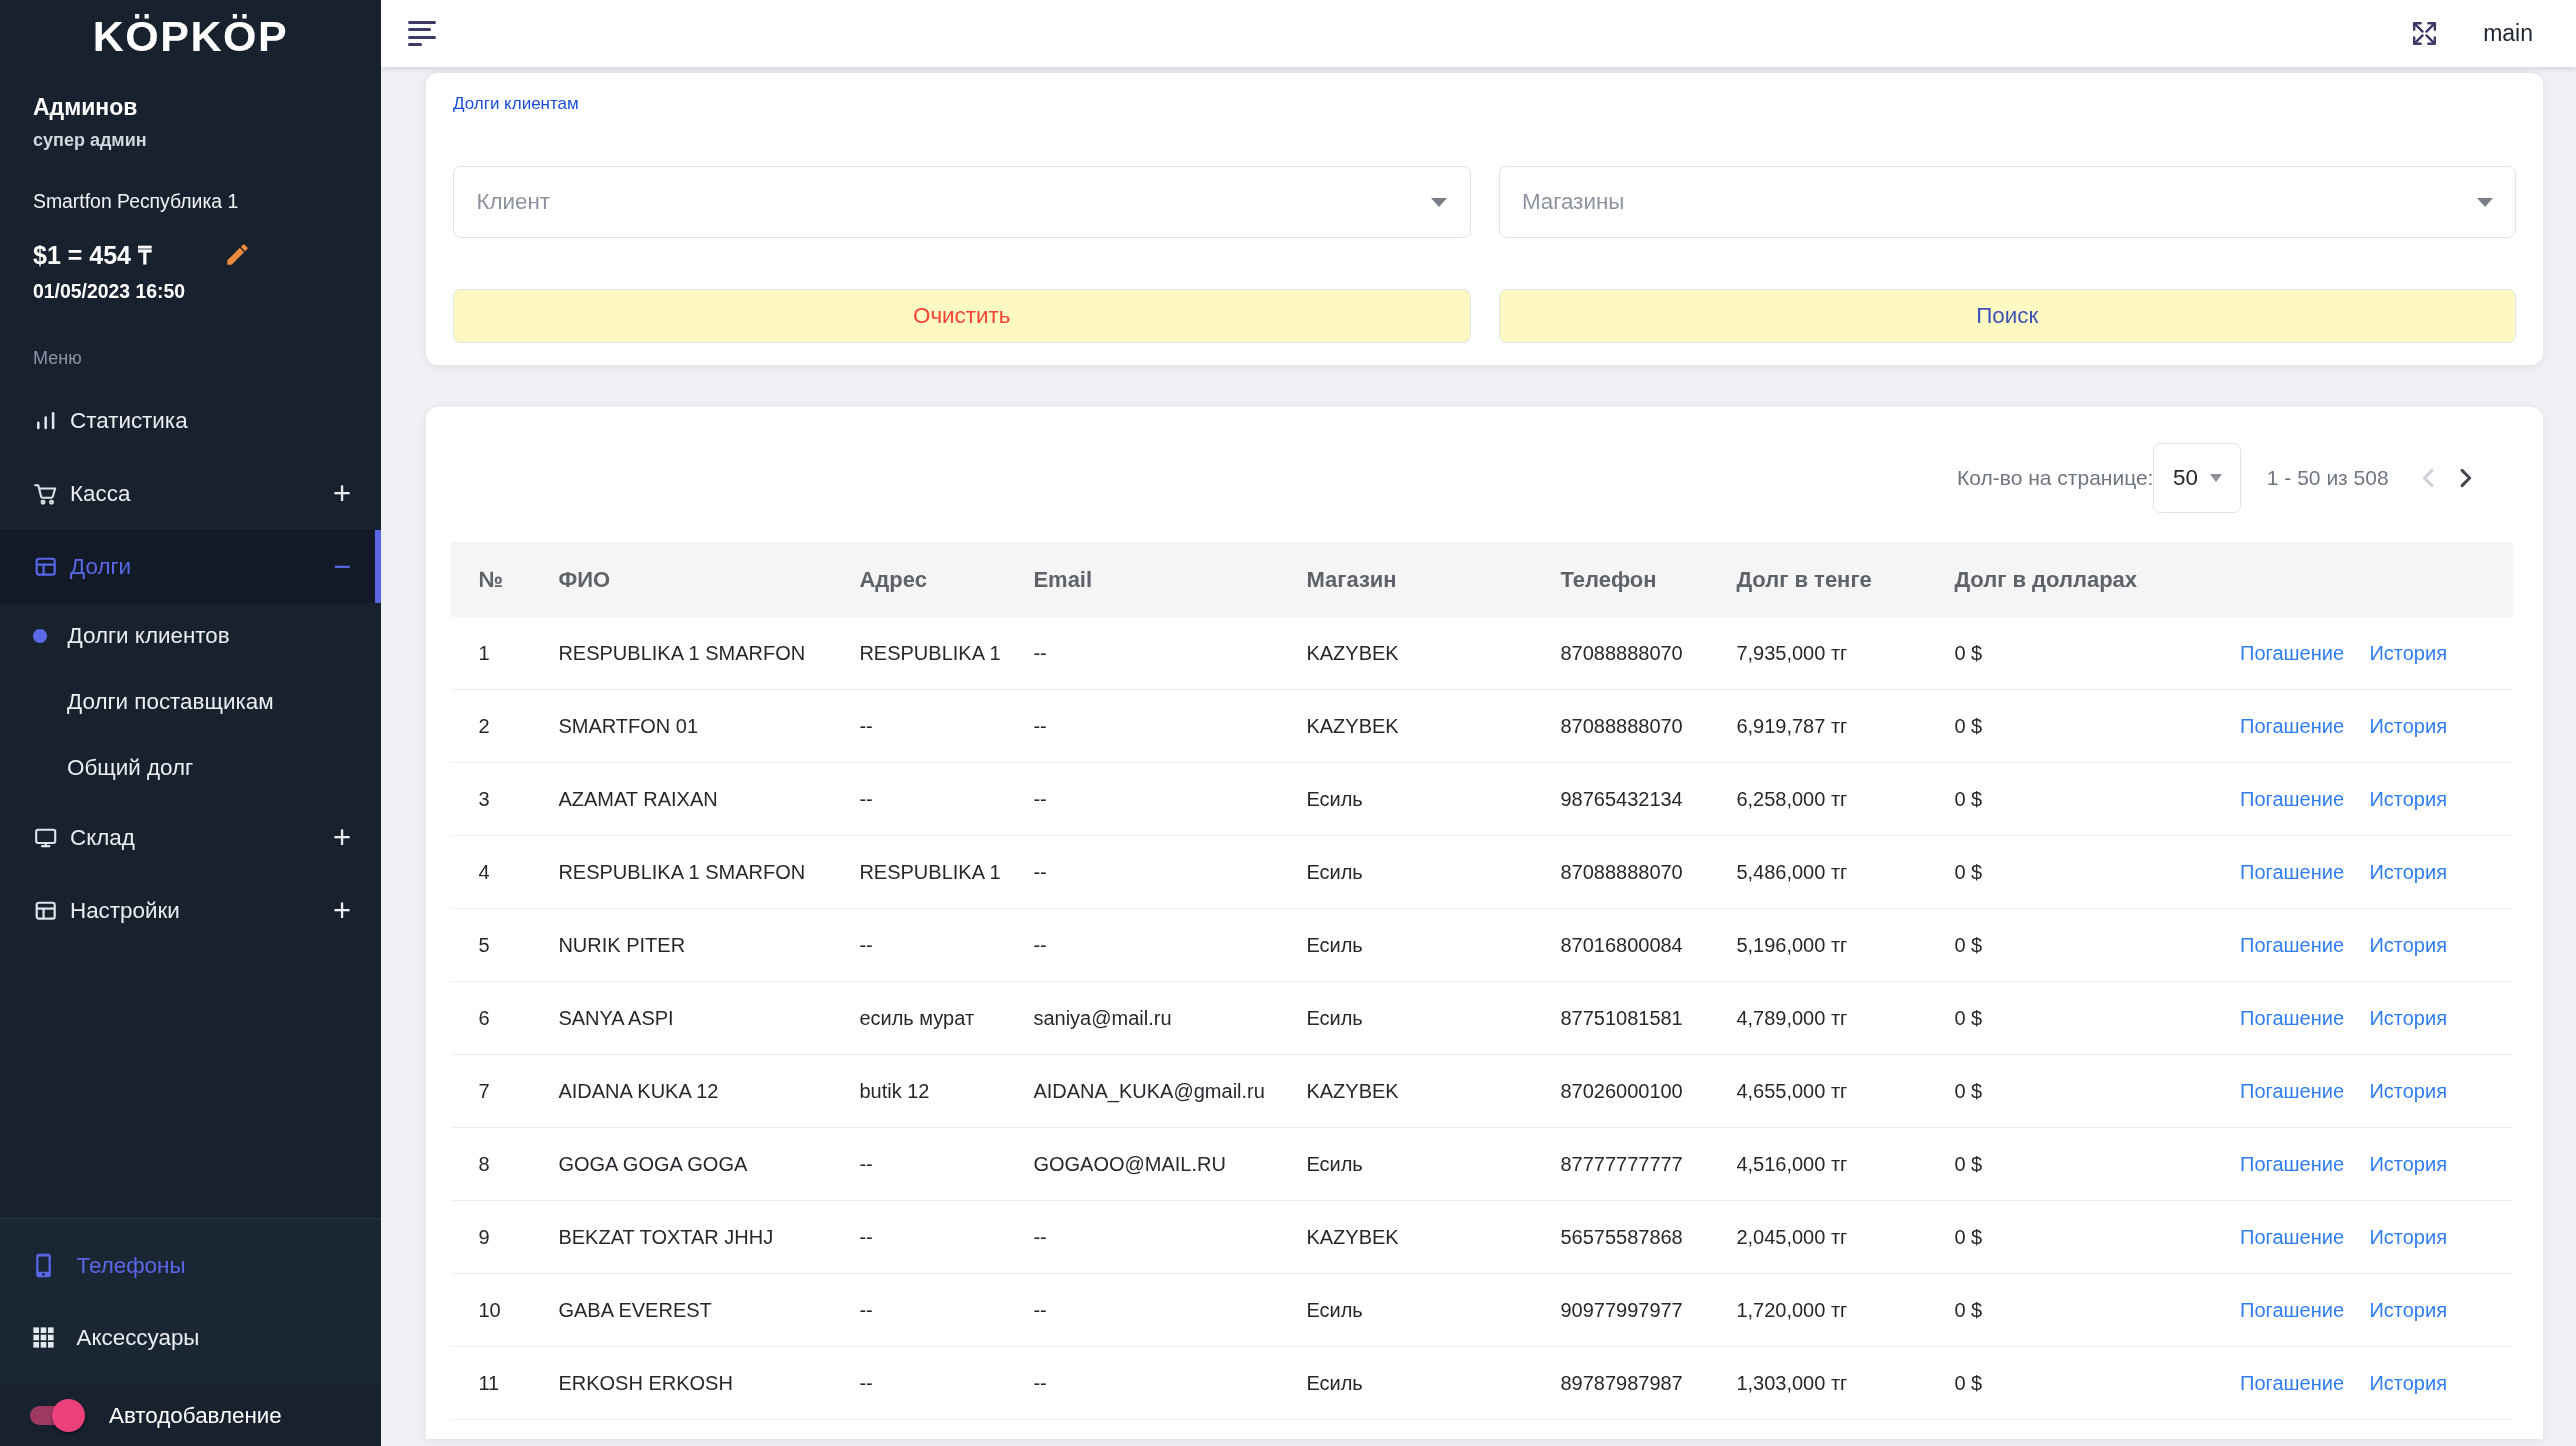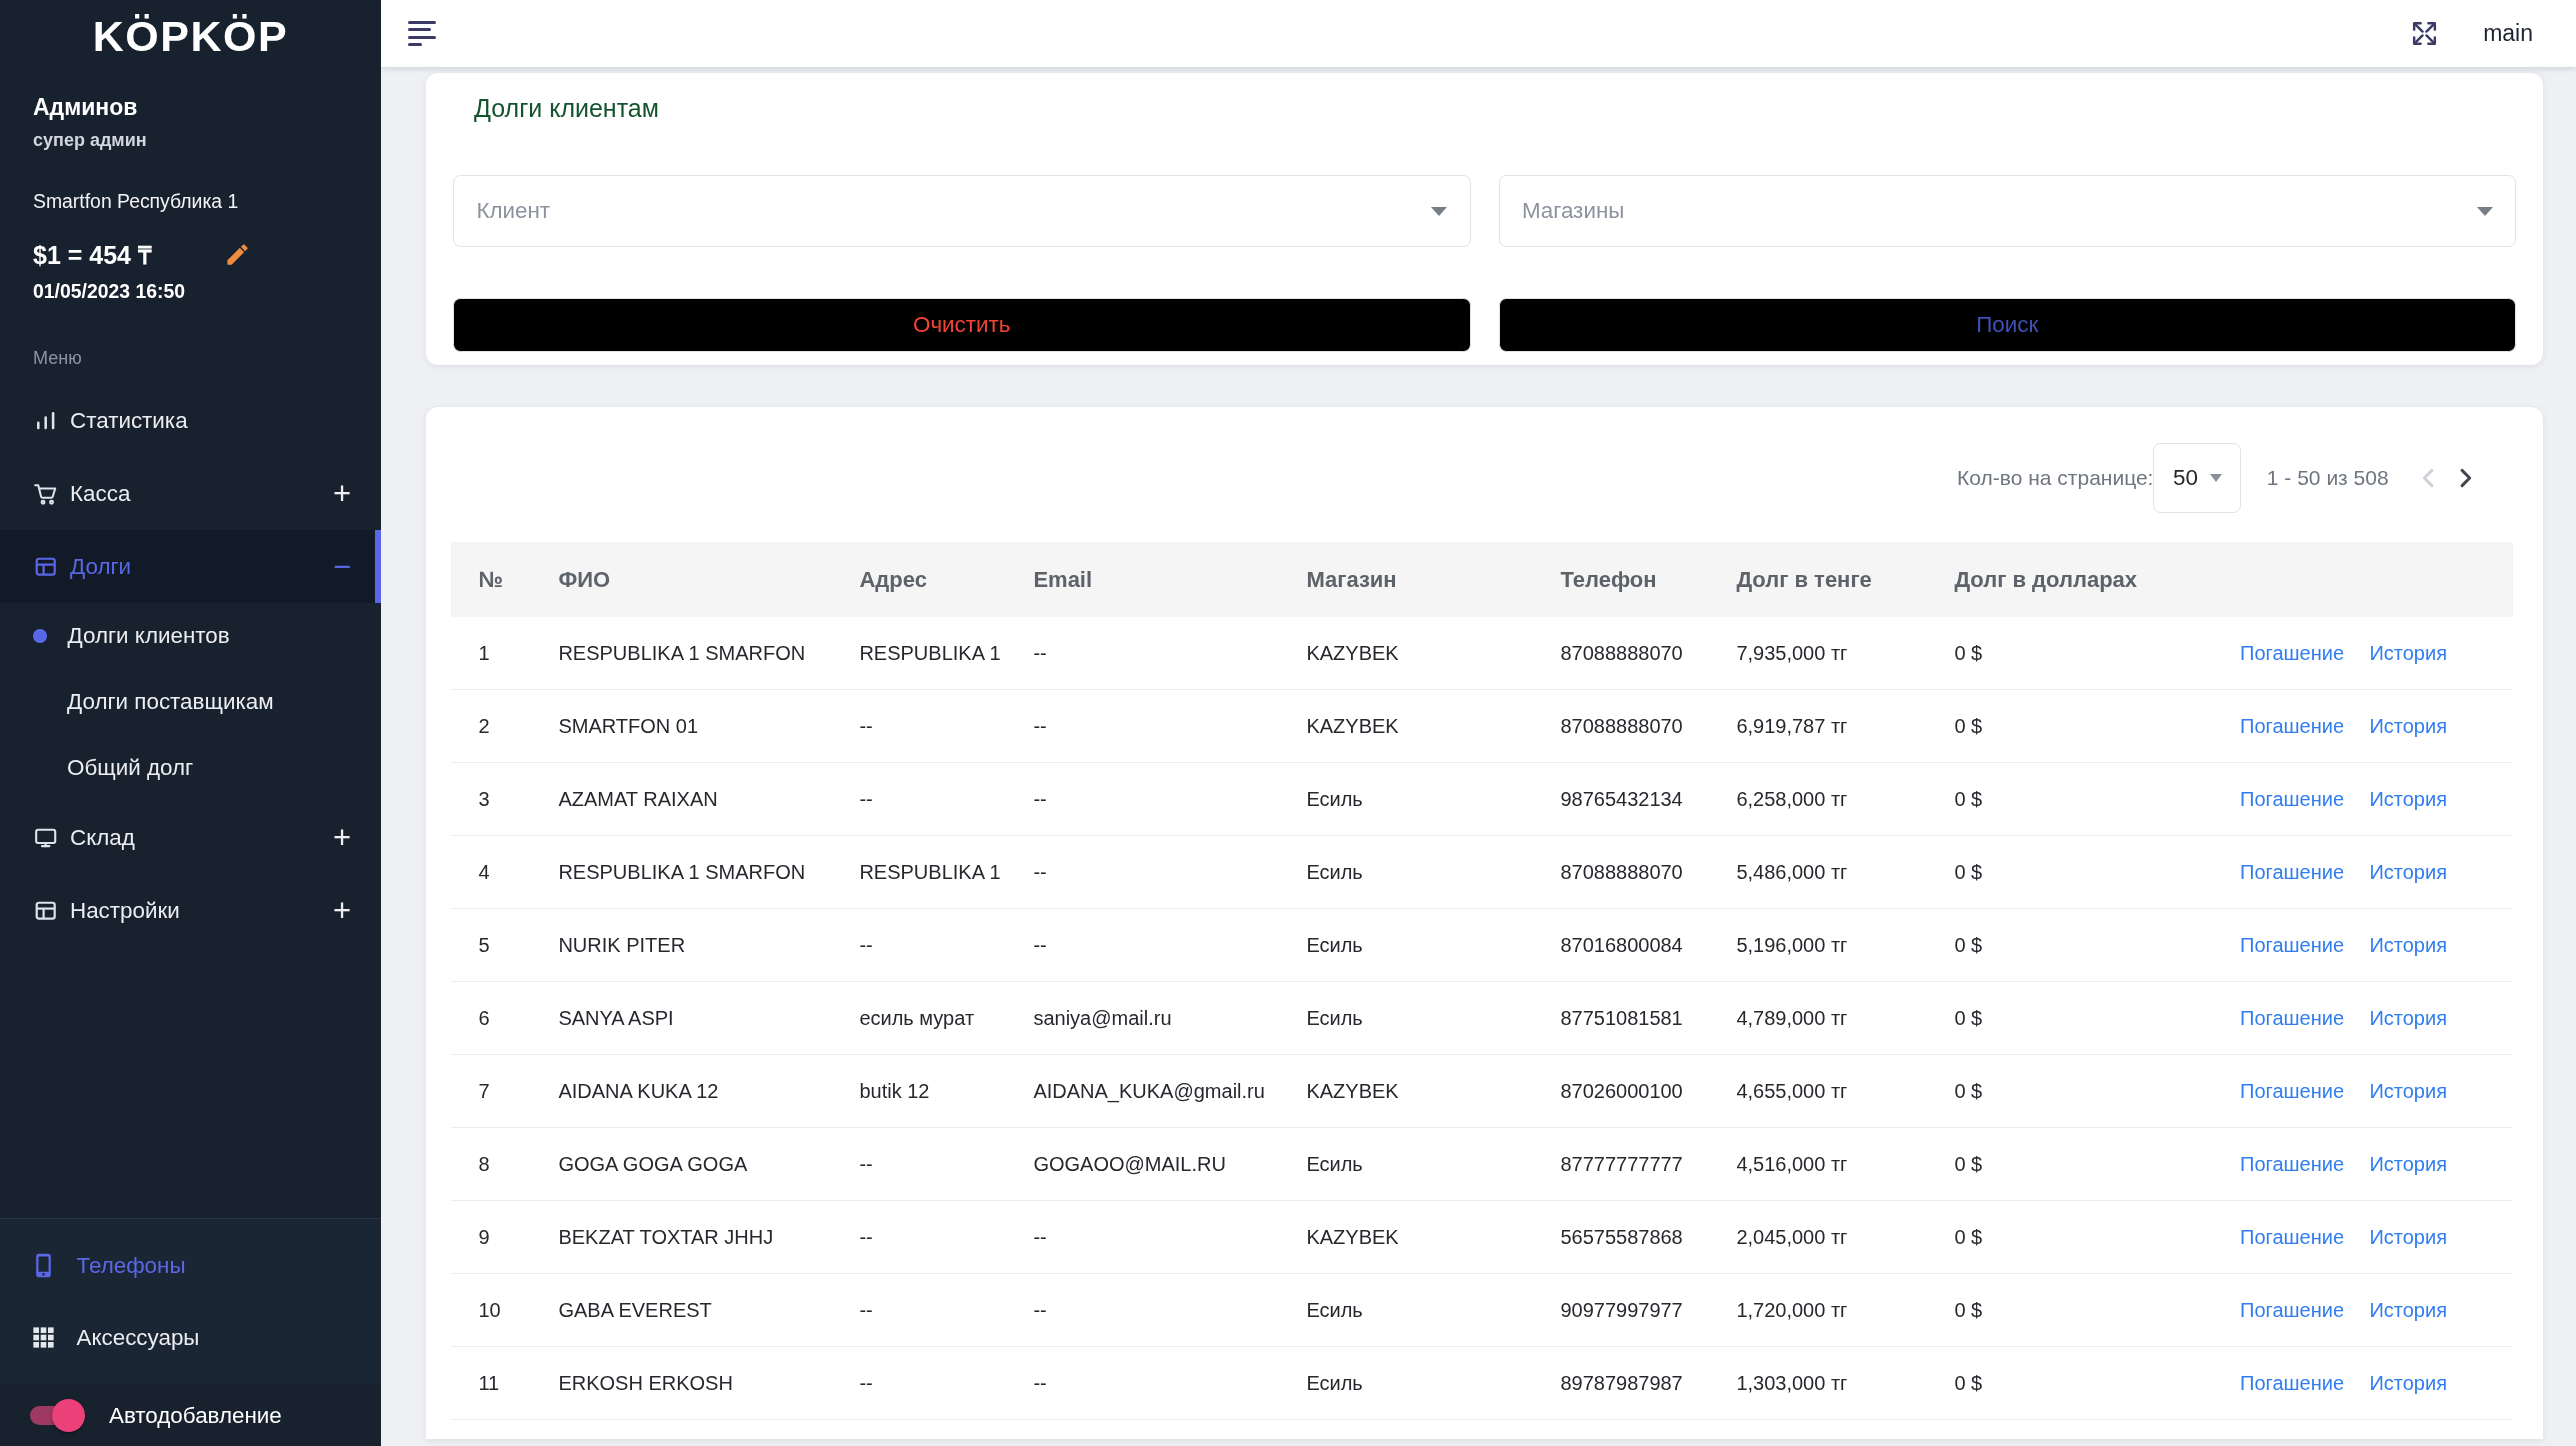--- a/index.html
+++ b/index.html
@@ -42,27 +42,27 @@
   .hamburger { display:flex; flex-direction:column; gap:4.5px; cursor:pointer; }
   .hamburger span { height:3px; border-radius:1.5px; background:#3b3a66; }
   .hamburger .l1 { width:28px; } .hamburger .l2 { width:23px; } .hamburger .l3 { width:28px; } .hamburger .l4 { width:13.5px; }
   .top-right { display:flex; align-items:center; gap:43px; }
   .fs-icon { cursor:pointer; display:flex; }
   .workspace { font-size:23px; color:#1e2530; font-weight:500; }
 
   .content { flex:1; padding:6px 33px 0 45px; overflow:hidden; }
 
   .filter-card { background:#fff; border-radius:12px; box-shadow:0 1.5px 7.5px rgba(30,40,60,.08); padding:21px 27px 16.5px; height:292px; }
-  .f-title { font-size:25px; color:#14532d; font-weight:500;margin-left:21px; }
+  .f-title { font-size:17px; color:#1d4ed8; font-weight:500; }
   .f-row { display:flex; gap:28px; margin-top:52px; }
   .select-box { flex:1; height:72px; border:0.7px solid #dfe2e7; border-radius:7.5px; background:#fff; display:flex; align-items:center; justify-content:space-between; padding:0 22.4px; cursor:pointer; }
   .select-label { font-size:22.4px; color:#8d939e; }
   .caret { width:0; height:0; border-left:8.2px solid transparent; border-right:8.2px solid transparent; border-top:9.7px solid #777e88; }
   .btn-row { display:flex; gap:28px; margin-top:51px; }
-  .btn { flex:1; height:54px; border:0.7px solid #e1e4e9; border-radius:7.5px; background:#000000; display:flex; align-items:center; justify-content:center; font-size:22.4px; cursor:pointer; }
+  .btn { flex:1; height:54px; border:0.7px solid #e1e4e9; border-radius:7.5px; background:#fef9c3; display:flex; align-items:center; justify-content:center; font-size:22.4px; cursor:pointer; }
   .btn.clear { color:#f44336; }
   .btn.search { color:#3f51b5; }
 
   .table-card { background:#fff; border-radius:12px 12px 0 0; box-shadow:0 1.5px 7.5px rgba(30,40,60,.08); margin-top:42px; height:1032px; padding-top:33px; }
   .pagi { display:flex; align-items:center; justify-content:flex-end; padding-right:60px; height:75px; }
   .pagi-label { font-size:21px; color:#6f7680; }
   .per-page { width:88px; height:70px; border:0.7px solid #dfe2e7; border-radius:7.5px; display:flex; align-items:center; justify-content:center; gap:12px; cursor:pointer; }
   .per-page .val { font-size:22.4px; color:#23262b; }
   .caret.sm { border-left-width:6.7px; border-right-width:6.7px; border-top-width:8.2px; border-top-color:#8a9097; }
   .range { font-size:21px; color:#6f7680; margin:0 22.4px 0 25.4px; }

